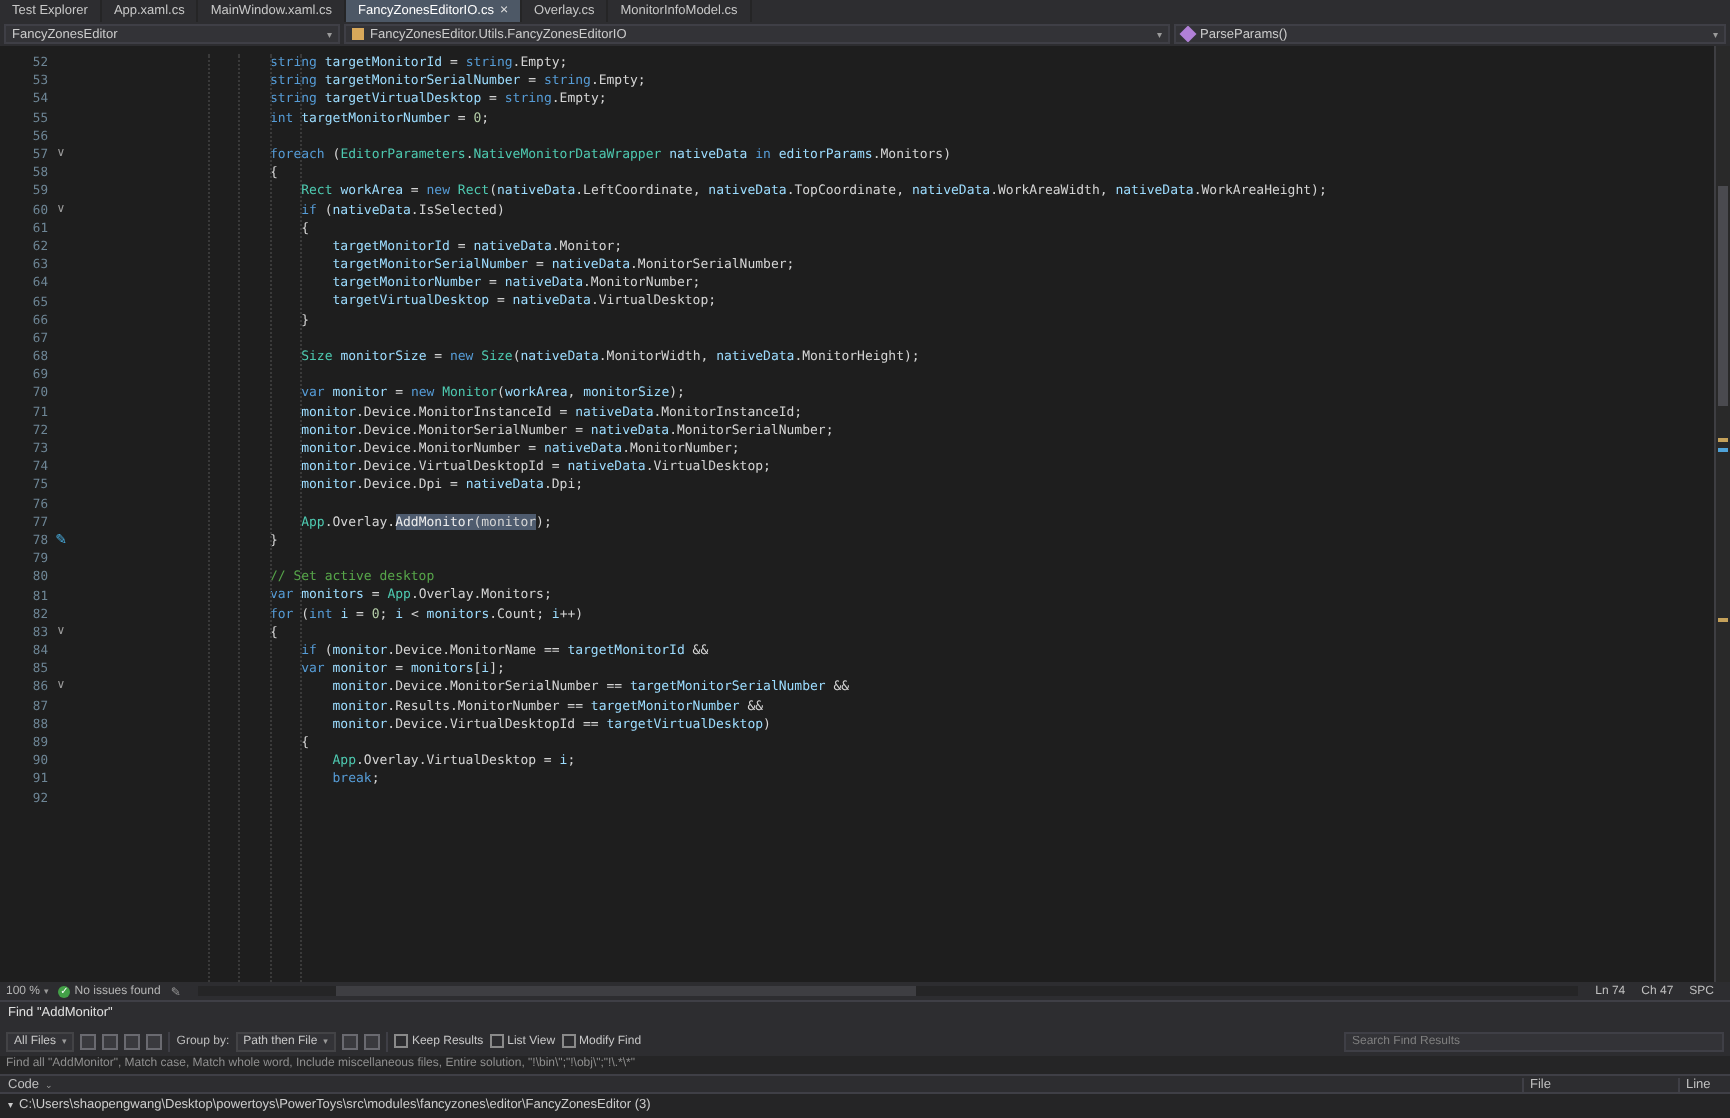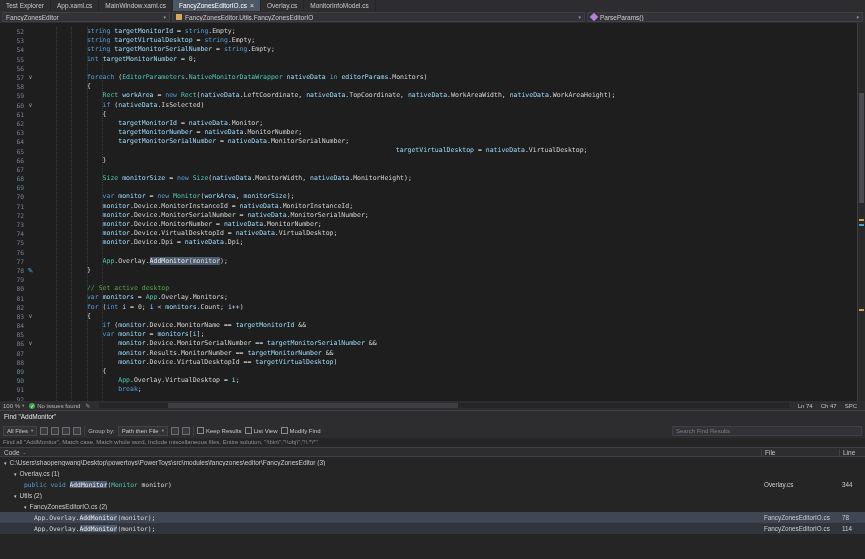--- a/index.html
+++ b/index.html
@@ -20,21 +20,21 @@
   .nav-dd { display:flex; align-items:center; background:#333337; border:1px solid #3F3F46;
             color:#CCCCCC; font-size:6.5px; padding:0 3px; gap:3px; overflow:hidden; white-space:nowrap; }
   .nav-dd .dd-arrow { margin-left:auto; color:#9A9A9A; font-size:5px; }
   .nav-project { width:168px; }
   .nav-type { flex:1; }
   .nav-member { width:276px; }
   .class-icon { width:6px; height:6px; background:#D8A85A; display:inline-block; flex:0 0 auto; }
   .method-icon { width:6px; height:6px; background:#B180D7; transform:rotate(45deg); display:inline-block; flex:0 0 auto; }
 
   
-  .editor { position:relative; height:378px; background:#1E1E1E; display:flex; flex:0 0 auto; overflow:hidden; }
+  .editor { position:relative; height:468px; background:#1E1E1E; display:flex; flex:0 0 auto; overflow:hidden;gap:48px; }
   .gutter { width:38px; flex:0 0 auto; padding-top:4px; }
   .ln-row { height:9.2px; display:flex; align-items:center; }
   .ln-num { width:24px; text-align:right; color:#6E8696; font-size:6.3px;
             font-family:"DejaVu Sans Mono", monospace; }
   .ln-glyph { width:13px; text-align:center; color:#9A9A9A; font-size:6px; line-height:9.2px; }
   .ln-glyph.pencil { color:#49B0E3; font-size:7px; }
   .code-wrap { position:relative; flex:1; padding-top:4px; padding-left:2px; overflow:hidden; }
   .guide { position:absolute; top:4px; bottom:0; width:0; border-left:1px dotted #3A3A3A; }
   .code-line { height:9.2px; line-height:9.2px; font-family:"DejaVu Sans Mono", monospace;
                font-size:6.5px; white-space:pre; color:#D4D4D4; }
@@ -304,33 +304,33 @@
           <span class="ln-glyph"></span>
         </div>
       </div>
     <div class="code-wrap">
       <div class="guide" style="left:18px"></div>
       <div class="guide" style="left:33px"></div>
       <div class="guide" style="left:49px"></div>
       <div class="guide" style="left:64px"></div>
       <div>
           <div class="code-line" style="padding-left: 12ch;"><span class="tk-kw">string</span><span class="tk-pl"> </span><span class="tk-id">targetMonitorId</span><span class="tk-pl"> = </span><span class="tk-kw">string</span><span class="tk-pl">.Empty;</span></div>
+          <div class="code-line" style="padding-left: 12ch;"><span class="tk-kw">string</span><span class="tk-pl"> </span><span class="tk-id">targetMonitorSerialNumber</span><span class="tk-pl"> = </span><span class="tk-kw">string</span><span class="tk-pl">.Empty;</span></div>
           <div class="code-line" style="padding-left: 12ch;"><span class="tk-kw">string</span><span class="tk-pl"> </span><span class="tk-id">targetVirtualDesktop</span><span class="tk-pl"> = </span><span class="tk-kw">string</span><span class="tk-pl">.Empty;</span></div>
-          <div class="code-line" style="padding-left: 12ch;"><span class="tk-kw">string</span><span class="tk-pl"> </span><span class="tk-id">targetMonitorSerialNumber</span><span class="tk-pl"> = </span><span class="tk-kw">string</span><span class="tk-pl">.Empty;</span></div>
           <div class="code-line" style="padding-left: 12ch;"><span class="tk-kw">int</span><span class="tk-pl"> </span><span class="tk-id">targetMonitorNumber</span><span class="tk-pl"> = </span><span class="tk-num">0</span><span class="tk-pl">;</span></div>
           <div class="code-line" style="padding-left: 0ch;"></div>
           <div class="code-line" style="padding-left: 12ch;"><span class="tk-kw">foreach</span><span class="tk-pl"> (</span><span class="tk-ty">EditorParameters</span><span class="tk-pl">.</span><span class="tk-ty">NativeMonitorDataWrapper</span><span class="tk-pl"> </span><span class="tk-id">nativeData</span><span class="tk-pl"> </span><span class="tk-kw">in</span><span class="tk-pl"> </span><span class="tk-id">editorParams</span><span class="tk-pl">.Monitors)</span></div>
           <div class="code-line" style="padding-left: 12ch;"><span class="tk-pl">{</span></div>
           <div class="code-line" style="padding-left: 16ch;"><span class="tk-ty">Rect</span><span class="tk-pl"> </span><span class="tk-id">workArea</span><span class="tk-pl"> = </span><span class="tk-kw">new</span><span class="tk-pl"> </span><span class="tk-ty">Rect</span><span class="tk-pl">(</span><span class="tk-id">nativeData</span><span class="tk-pl">.LeftCoordinate, </span><span class="tk-id">nativeData</span><span class="tk-pl">.TopCoordinate, </span><span class="tk-id">nativeData</span><span class="tk-pl">.WorkAreaWidth, </span><span class="tk-id">nativeData</span><span class="tk-pl">.WorkAreaHeight);</span></div>
           <div class="code-line" style="padding-left: 16ch;"><span class="tk-kw">if</span><span class="tk-pl"> (</span><span class="tk-id">nativeData</span><span class="tk-pl">.IsSelected)</span></div>
           <div class="code-line" style="padding-left: 16ch;"><span class="tk-pl">{</span></div>
           <div class="code-line" style="padding-left: 20ch;"><span class="tk-id">targetMonitorId</span><span class="tk-pl"> = </span><span class="tk-id">nativeData</span><span class="tk-pl">.Monitor;</span></div>
+          <div class="code-line" style="padding-left: 20ch;"><span class="tk-id">targetMonitorSerialNumber</span><span class="tk-pl"> = </span><span class="tk-id">nativeData</span><span class="tk-pl">.MonitorSerialNumber;</span></div>
           <div class="code-line" style="padding-left: 20ch;"><span class="tk-id">targetMonitorNumber</span><span class="tk-pl"> = </span><span class="tk-id">nativeData</span><span class="tk-pl">.MonitorNumber;</span></div>
-          <div class="code-line" style="padding-left: 20ch;"><span class="tk-id">targetMonitorSerialNumber</span><span class="tk-pl"> = </span><span class="tk-id">nativeData</span><span class="tk-pl">.MonitorSerialNumber;</span></div>
-          <div class="code-line" style="padding-left: 20ch; text-align: center;"><span class="tk-id">targetVirtualDesktop</span><span class="tk-pl"> = </span><span class="tk-id">nativeData</span><span class="tk-pl">.VirtualDesktop;</span></div>
+          <div class="code-line" style="padding-left: 20ch;"><span class="tk-id">targetVirtualDesktop</span><span class="tk-pl"> = </span><span class="tk-id">nativeData</span><span class="tk-pl">.VirtualDesktop;</span></div>
           <div class="code-line" style="padding-left: 16ch;"><span class="tk-pl">}</span></div>
           <div class="code-line" style="padding-left: 0ch;"></div>
           <div class="code-line" style="padding-left: 16ch;"><span class="tk-ty">Size</span><span class="tk-pl"> </span><span class="tk-id">monitorSize</span><span class="tk-pl"> = </span><span class="tk-kw">new</span><span class="tk-pl"> </span><span class="tk-ty">Size</span><span class="tk-pl">(</span><span class="tk-id">nativeData</span><span class="tk-pl">.MonitorWidth, </span><span class="tk-id">nativeData</span><span class="tk-pl">.MonitorHeight);</span></div>
           <div class="code-line" style="padding-left: 0ch;"></div>
           <div class="code-line" style="padding-left: 16ch;"><span class="tk-kw">var</span><span class="tk-pl"> </span><span class="tk-id">monitor</span><span class="tk-pl"> = </span><span class="tk-kw">new</span><span class="tk-pl"> </span><span class="tk-ty">Monitor</span><span class="tk-pl">(</span><span class="tk-id">workArea</span><span class="tk-pl">, </span><span class="tk-id">monitorSize</span><span class="tk-pl">);</span></div>
           <div class="code-line" style="padding-left: 16ch;"><span class="tk-id">monitor</span><span class="tk-pl">.Device.MonitorInstanceId = </span><span class="tk-id">nativeData</span><span class="tk-pl">.MonitorInstanceId;</span></div>
           <div class="code-line" style="padding-left: 16ch;"><span class="tk-id">monitor</span><span class="tk-pl">.Device.MonitorSerialNumber = </span><span class="tk-id">nativeData</span><span class="tk-pl">.MonitorSerialNumber;</span></div>
           <div class="code-line" style="padding-left: 16ch;"><span class="tk-id">monitor</span><span class="tk-pl">.Device.MonitorNumber = </span><span class="tk-id">nativeData</span><span class="tk-pl">.MonitorNumber;</span></div>
           <div class="code-line" style="padding-left: 16ch;"><span class="tk-id">monitor</span><span class="tk-pl">.Device.VirtualDesktopId = </span><span class="tk-id">nativeData</span><span class="tk-pl">.VirtualDesktop;</span></div>
           <div class="code-line" style="padding-left: 16ch;"><span class="tk-id">monitor</span><span class="tk-pl">.Device.Dpi = </span><span class="tk-id">nativeData</span><span class="tk-pl">.Dpi;</span></div>

